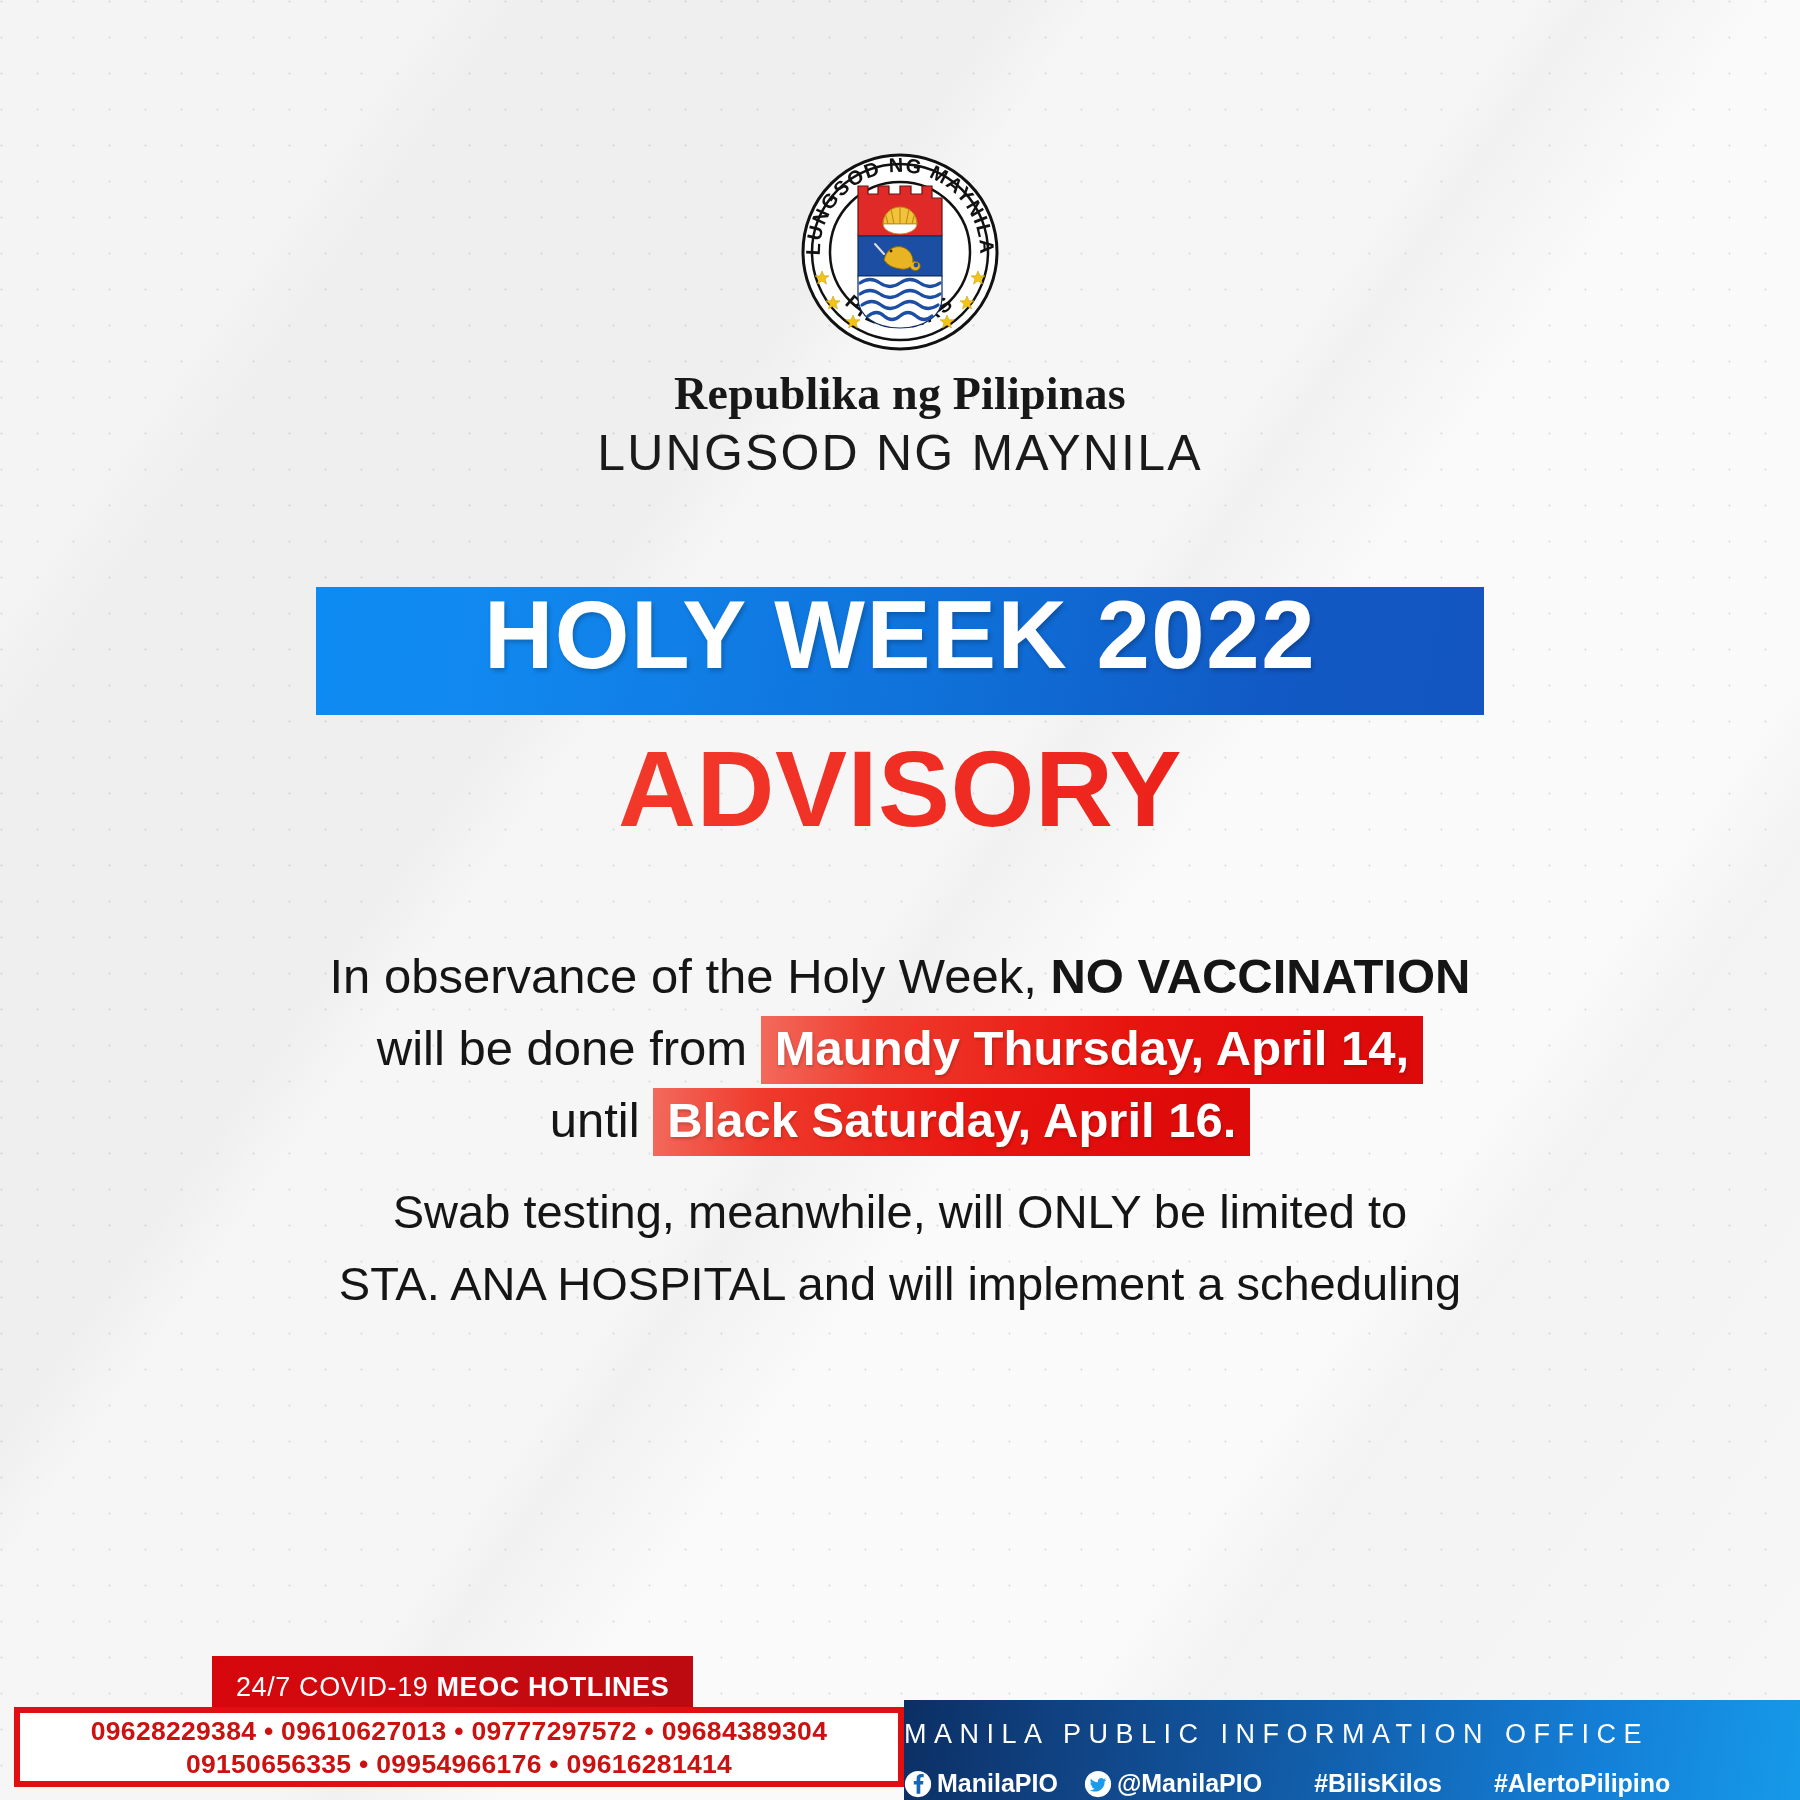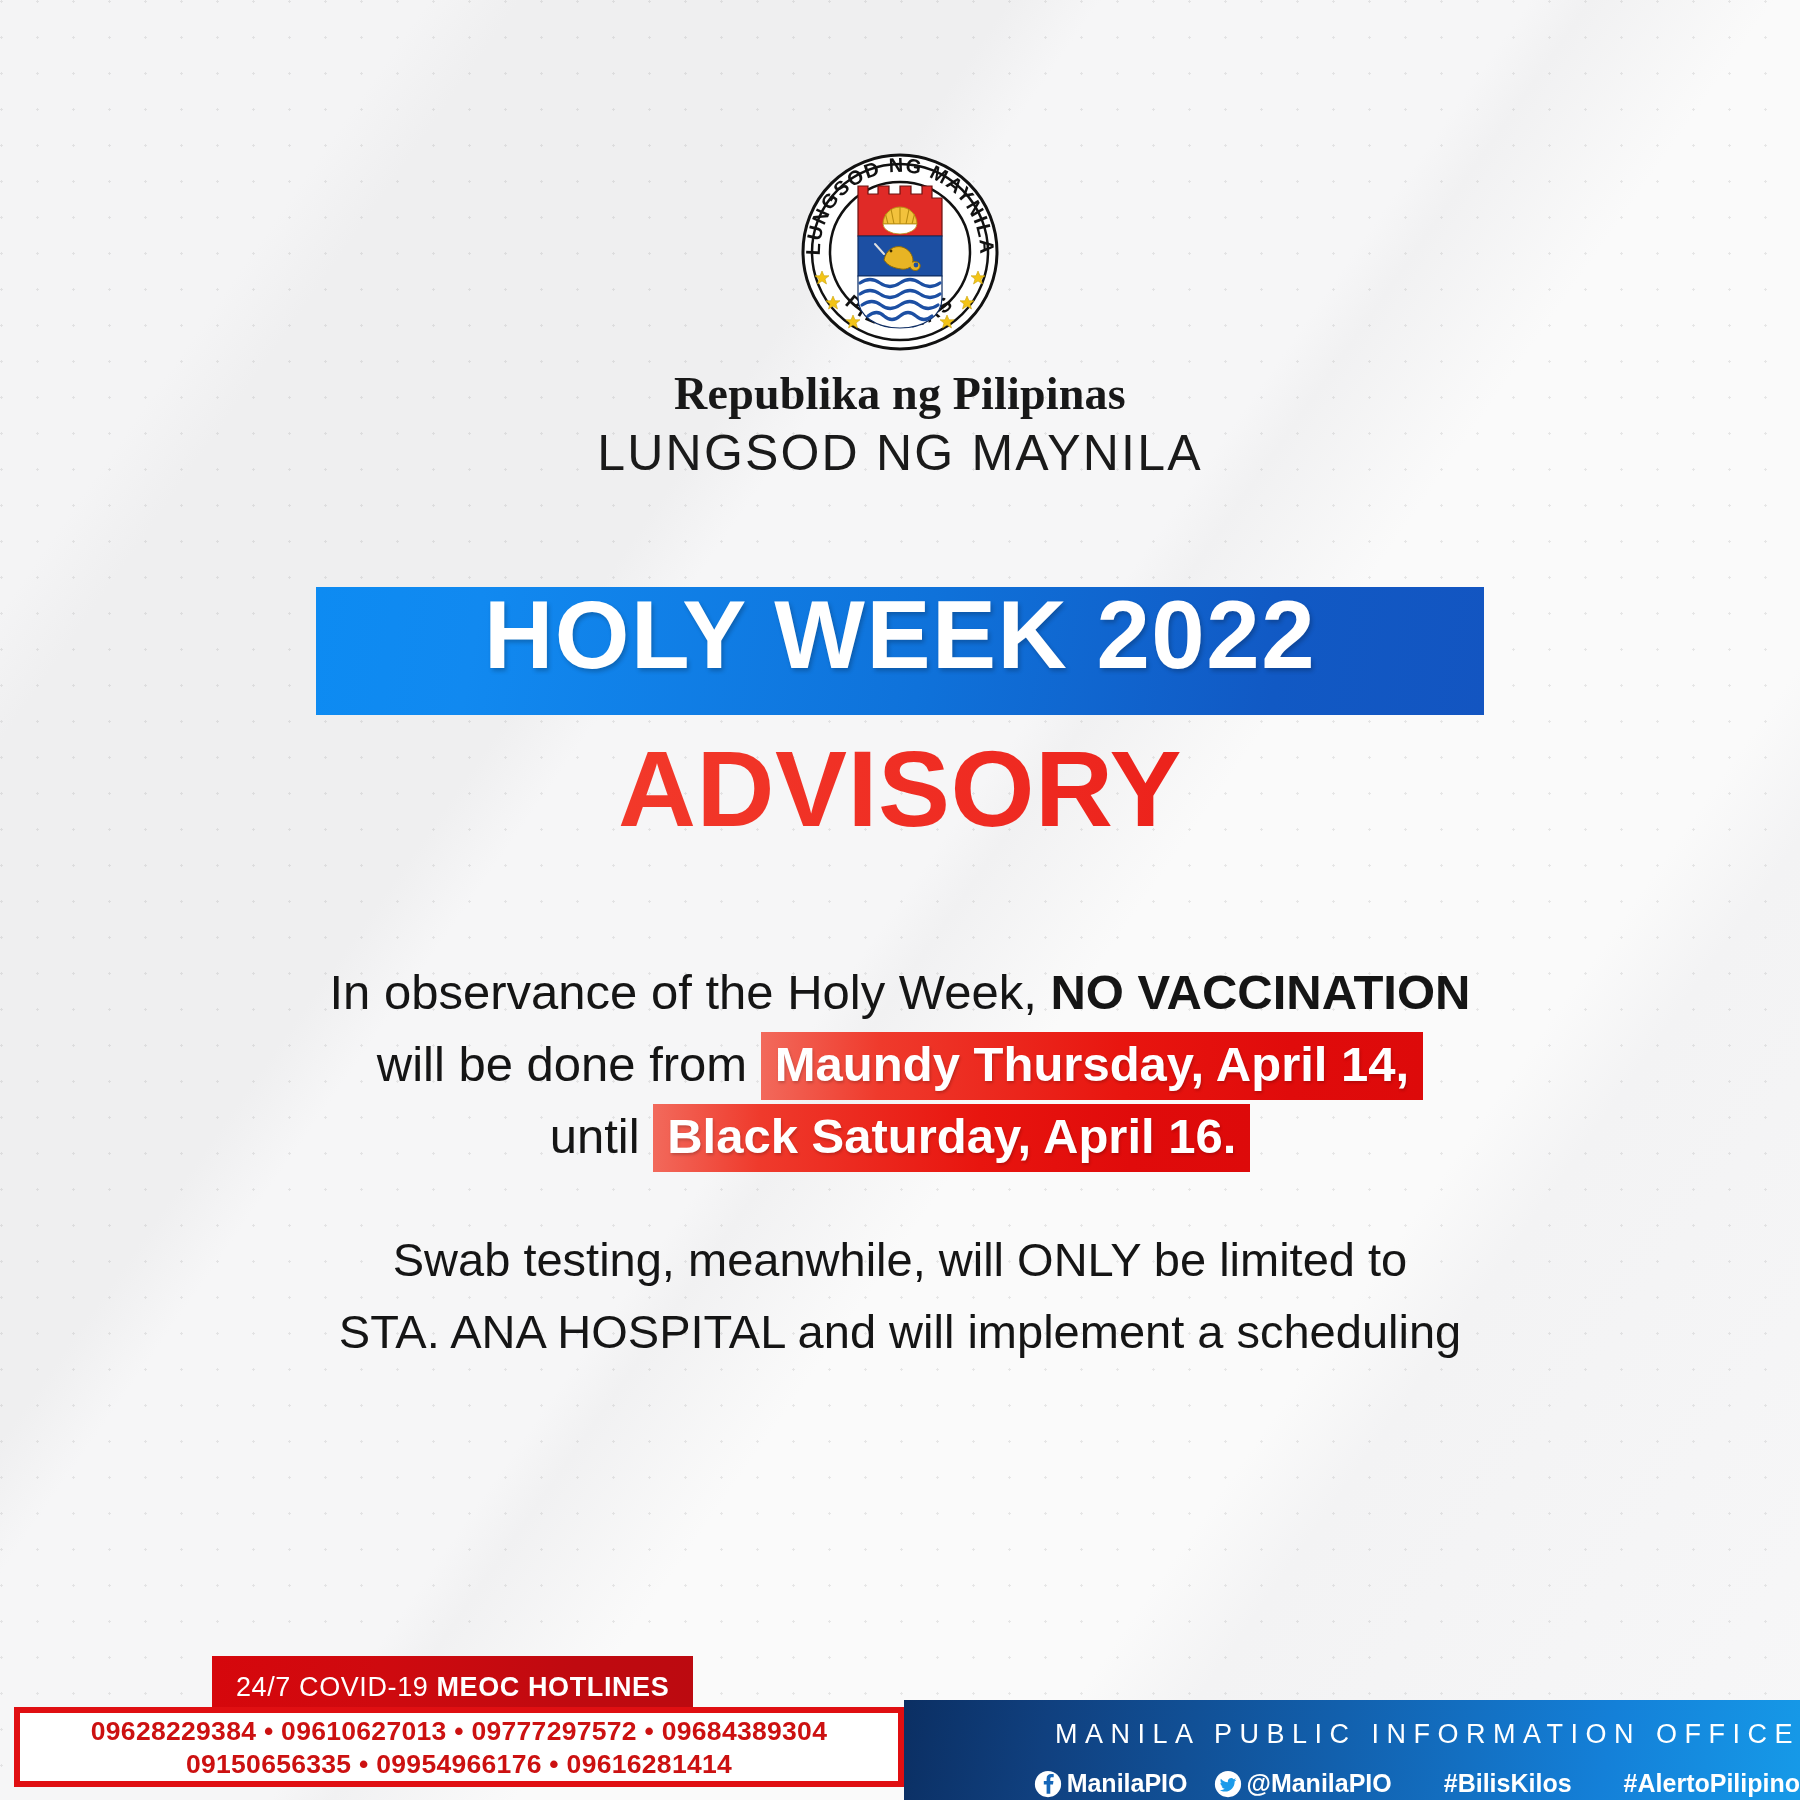--- a/index.html
+++ b/index.html
@@ -119,21 +119,21 @@
   .body-block {
     position: absolute;
     top: 940px;
     left: 0;
     right: 0;
     text-align: center;
     font-family: "Liberation Sans", sans-serif;
     color: #151515;
   }
 
-  .para { margin: 16px; }
+  .para { margin: 0; }
   .line {
     font-size: 49px;
     font-weight: 400;
     line-height: 72px;
     white-space: nowrap;
   }
   .line.sm { font-size: 47px; }
   .bold { font-weight: 700; }
 
   .hl {
@@ -203,21 +203,21 @@
 
   .footer-right {
     position: absolute;
     left: 904px;
     top: 1700px;
     right: 0;
     bottom: 0;
     background: linear-gradient(100deg, #0b2f63 0%, #10407f 16%, #1260ad 48%, #1480d8 78%, #169ae8 100%);
     display: flex;
     flex-direction: column;
-    align-items: flex-end;
+    align-items: flex-start;
     justify-content: center;
     padding-top: 18px;
   }
   .pio-title {
     color: #ffffff;
     font-size: 27px;
     font-weight: 400;
     letter-spacing: 7.5px;
     white-space: nowrap;
     line-height: 1;

